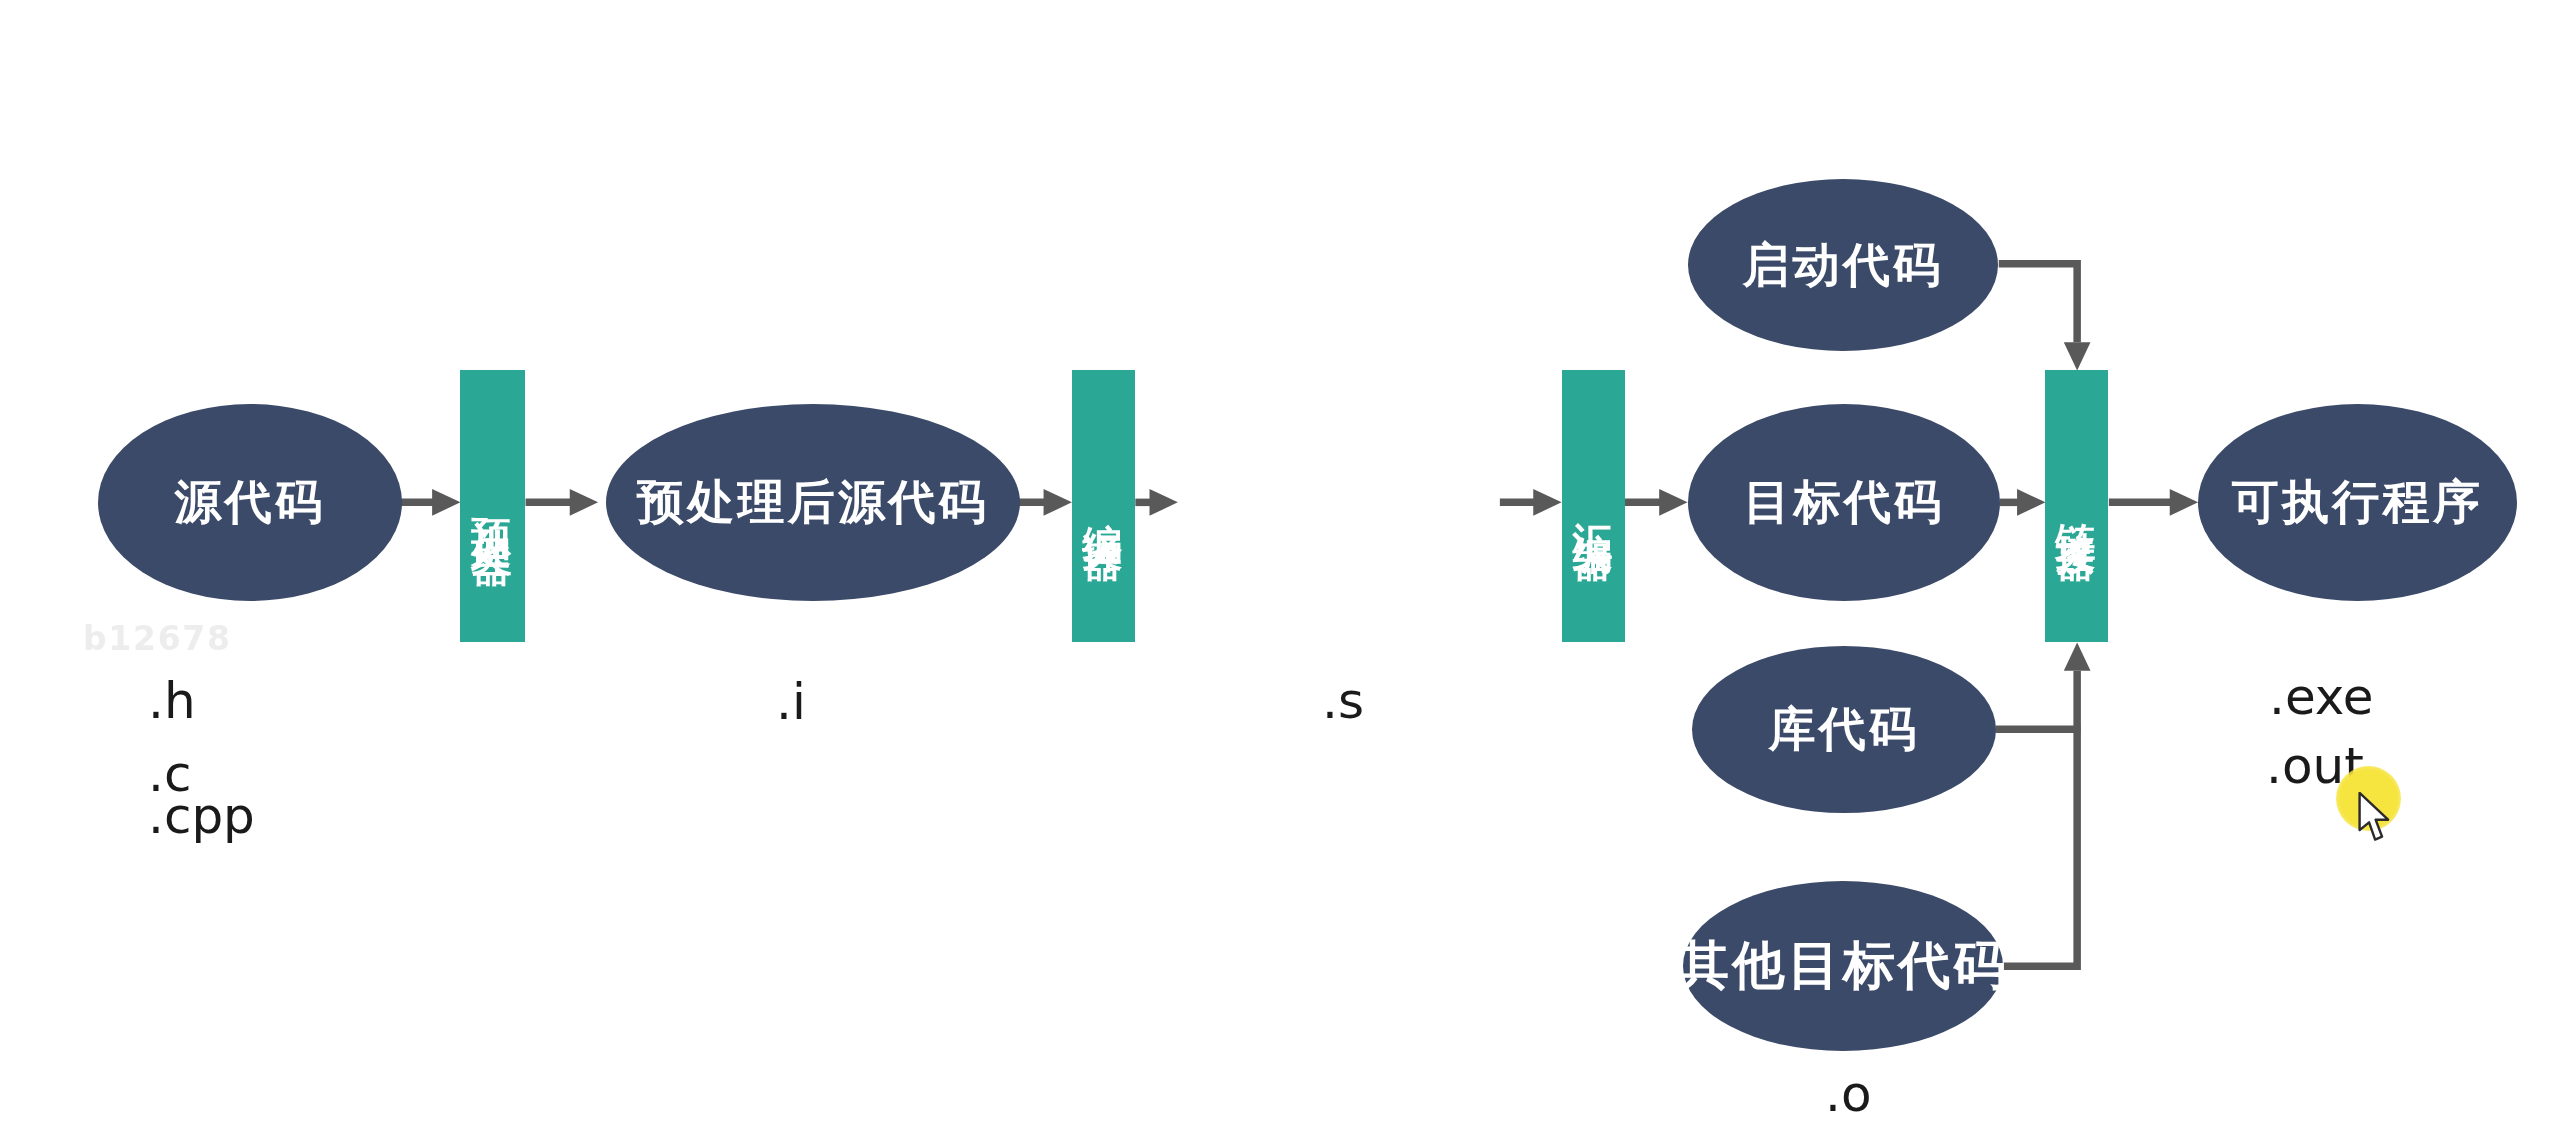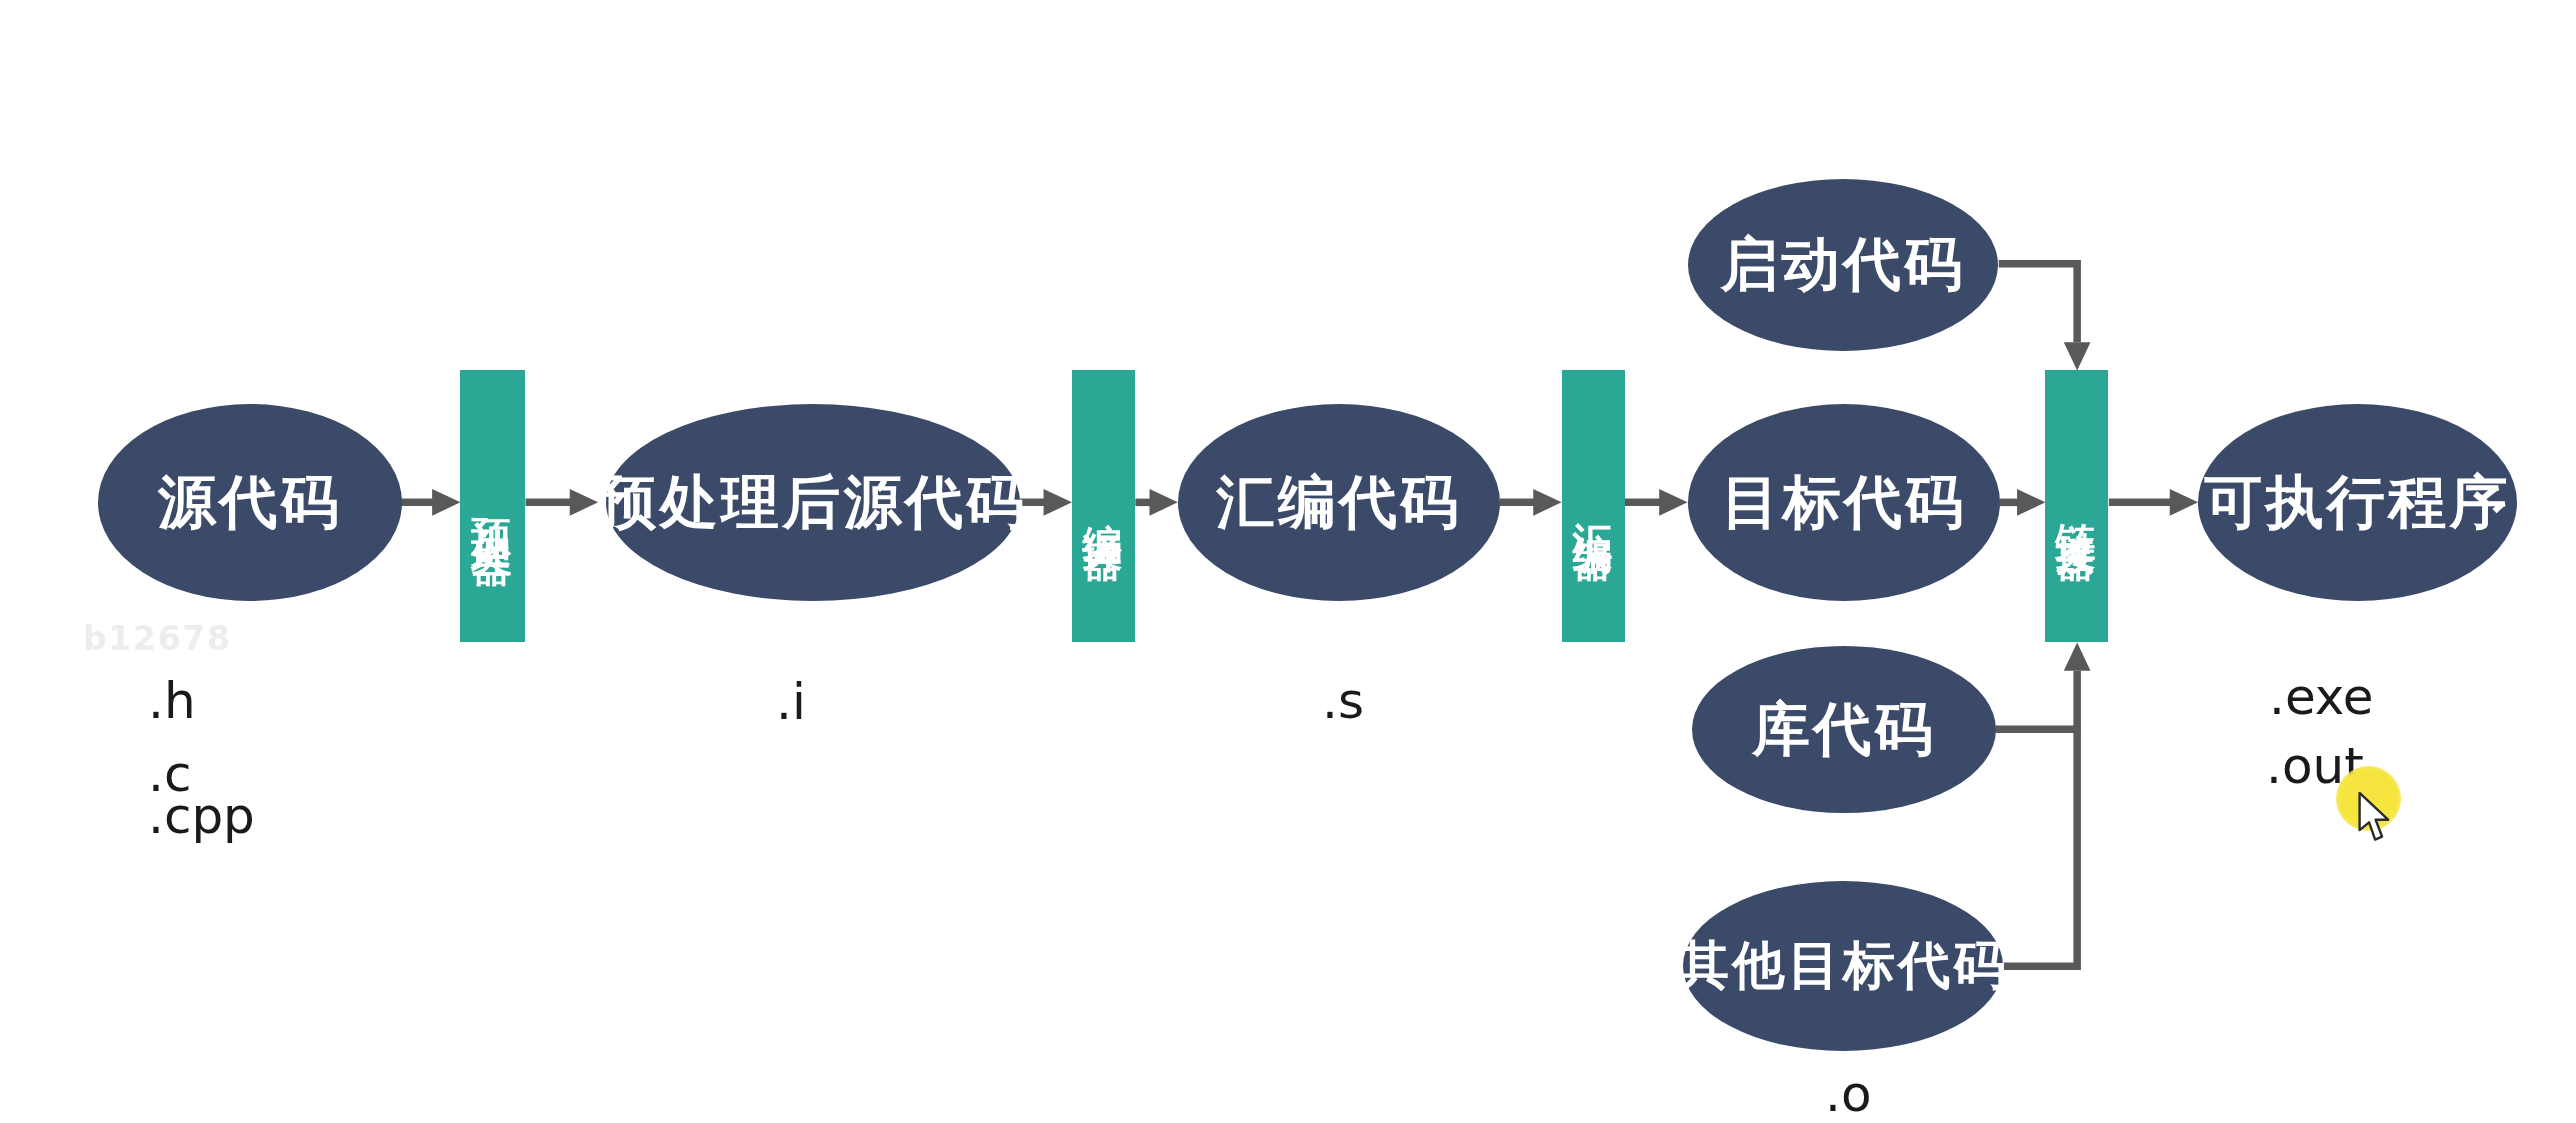--- a/index.html
+++ b/index.html
@@ -25,21 +25,21 @@
   }
   .node {
     position: absolute;
     background: #3B4A68;
     border-radius: 50%;
     display: flex;
     align-items: center;
     justify-content: center;
     color: #ffffff;
     font-weight: bold;
-    font-size: 58px;
+    font-size: 47px;
     letter-spacing: 3.3px;
     text-align: center;
     white-space: nowrap;
   }
   .node.small-text { font-size: 52px; }
   .proc {
     position: absolute;
     background: #2AA795;
     color: #ffffff;
     font-weight: bold;
@@ -115,21 +115,20 @@
       <polygon points="2635,602 2601,586 2601,618"></polygon>
       <polygon points="2490,444 2474,410 2506,410"></polygon>
       <polygon points="2490,770 2474,804 2506,804"></polygon>
     </g>
   </svg>
 
   <div class="node" style="left:98px; top:404px; width:304px; height:197px;">源代码</div>
 
   <div class="node" style="left:606px; top:404px; width:414px; height:197px;">预处理后源代码</div>
 
-  <div class="node" style="left:1178px; top:404px; width:322px; height:197px;">汇编代码</div>
 
   <div class="node" style="left:2198px; top:404px; width:319px; height:197px;">可执行程序</div>
 
   <div class="node" style="left:1688px; top:404px; width:312px; height:197px;">目标代码</div>
 
   <div class="node" style="left:1688px; top:179px; width:310px; height:172px;">启动代码</div>
 
   <div class="node" style="left:1692px; top:646px; width:304px; height:167px;">库代码</div>
 
   <div class="node small-text" style="left:1683px; top:881px; width:320px; height:170px;">其他目标代码</div>

